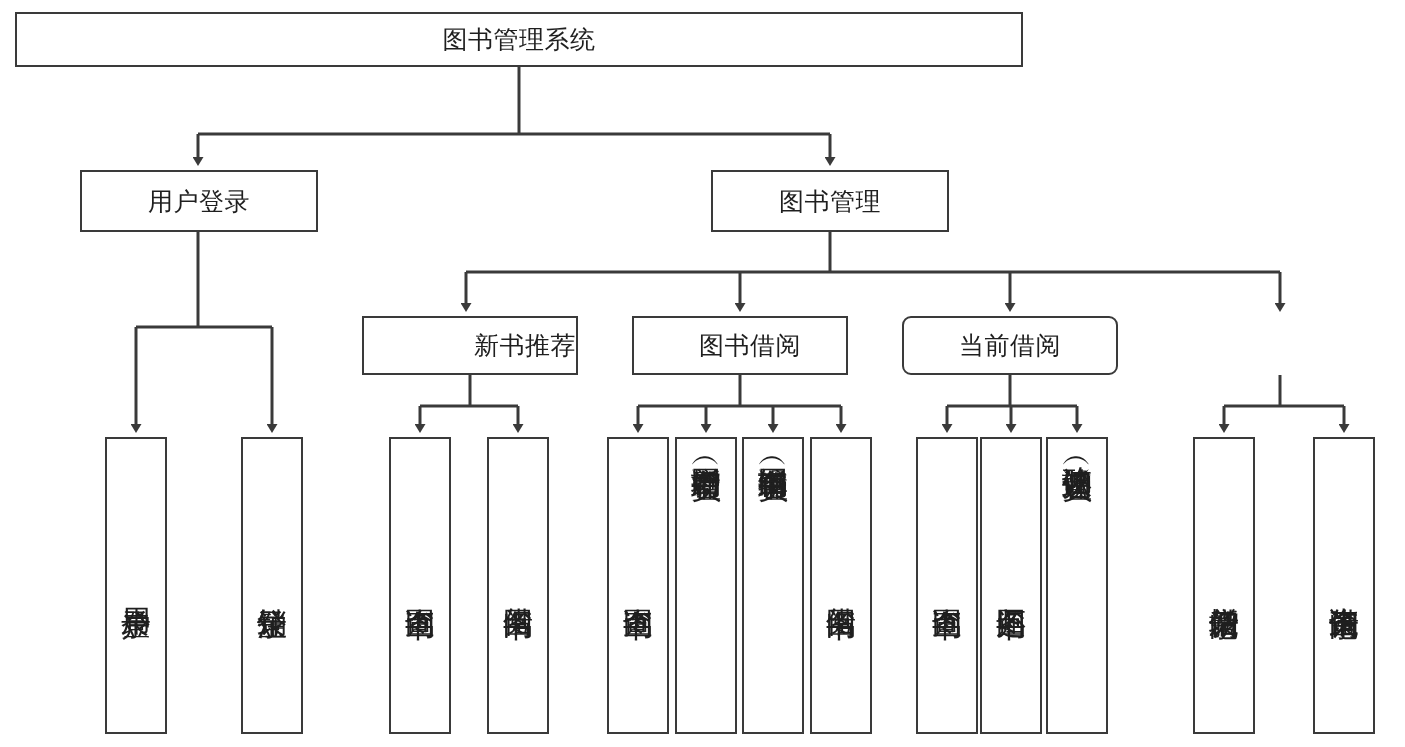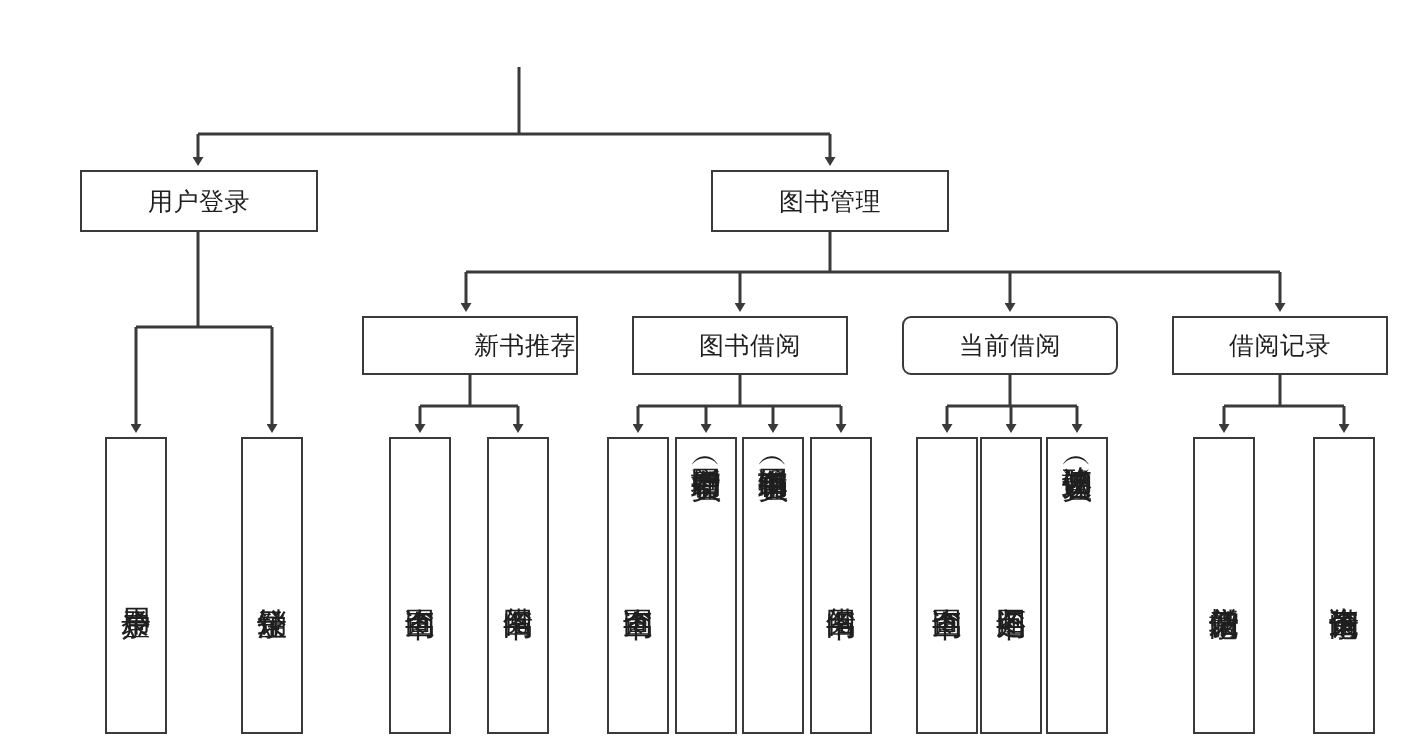--- a/index.html
+++ b/index.html
@@ -124,40 +124,40 @@
       <path d="M1011,406 L1011,425" marker-end="url(#arrow)"></path>
       <path d="M1077,406 L1077,425" marker-end="url(#arrow)"></path>
 
       <path d="M1280,375 L1280,406"></path>
       <path d="M1224,406 L1344,406"></path>
       <path d="M1224,406 L1224,425" marker-end="url(#arrow)"></path>
       <path d="M1344,406 L1344,425" marker-end="url(#arrow)"></path>
     </g>
   </svg>
 
+  <div class="node root horiz" style="left:15px; top:12px; width:1008px; height:55px;">
+    <span class="lbl">图书管理系统</span>
+  </div>
 
   <div class="node horiz" style="left:80px; top:170px; width:238px; height:62px;">
     <span class="lbl">用户登录</span>
   </div>
   <div class="node horiz" style="left:711px; top:170px; width:238px; height:62px;">
     <span class="lbl">图书管理</span>
   </div>
 
   <div class="node horiz" style="left:362px; top:316px; width:216px; height:59px;justify-content:flex-end;">
     <span class="lbl">新书推荐</span>
   </div>
   <div class="node horiz" style="left:632px; top:316px; width:216px; height:59px;padding-left:20px;">
     <span class="lbl">图书借阅</span>
   </div>
   <div class="node horiz" style="left:902px; top:316px; width:216px; height:59px;border-radius:9px;">
     <span class="lbl">当前借阅</span>
   </div>
-  <div class="node horiz" style="left:1172px; top:316px; width:216px; height:59px;">
-    <span class="lbl">借阅记录</span>
-  </div>
 
   <div class="node vert" style="left:105px; top:437px; width:62px; height:297px;">
     <span class="lbl">用户登录</span>
   </div>
   <div class="node vert" style="left:241px; top:437px; width:62px; height:297px;">
     <span class="lbl">注销登录</span>
   </div>
 
   <div class="node vert" style="left:389px; top:437px; width:62px; height:297px;">
     <span class="lbl">查询图书</span>

